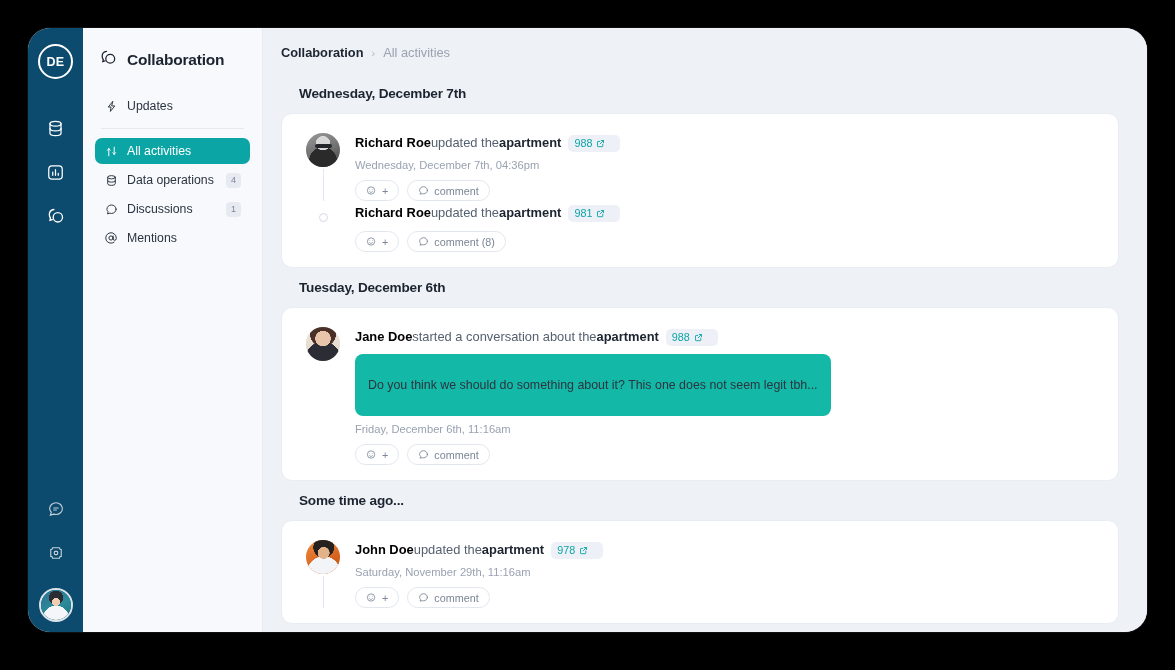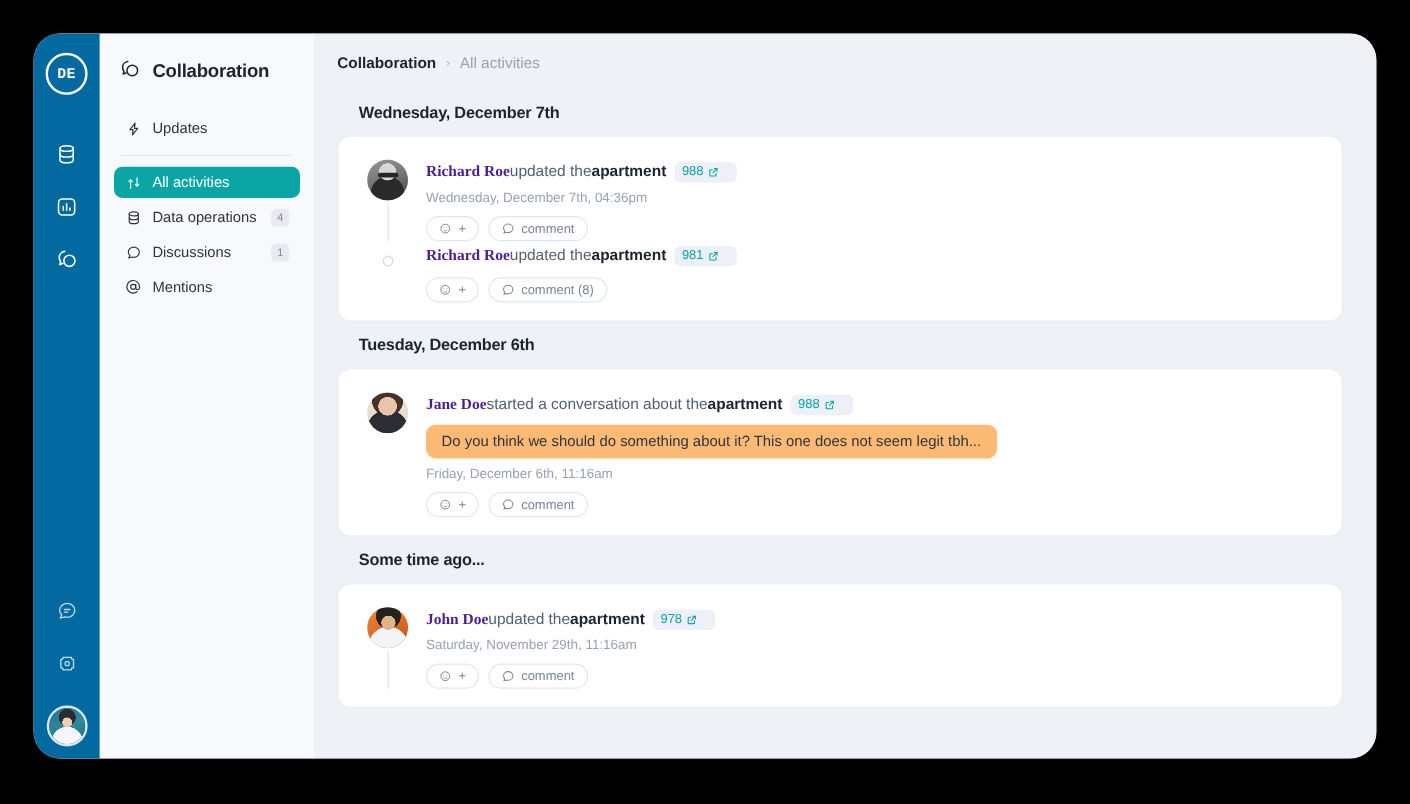--- a/index.html
+++ b/index.html
@@ -23,28 +23,27 @@
     overflow: hidden;
     display: flex;
     background: #eef1f6;
     box-shadow: 0 0 0 1px rgba(255,255,255,0.06);
   }
 
   
   #icon-rail {
     width: 55px;
     flex: 0 0 55px;
-    background: #0369a1;
+    background: #0c4a6e;
     display: flex;
     flex-direction: column;
     align-items: center;
     padding-top: 16px;
     padding-bottom: 10px;
     position: relative;
-    font-family: Liberation Mono, monospace;
   }
   .rail-logo {
     width: 35px; height: 35px;
     border-radius: 50%;
     border: 2px solid #ffffff;
     color: #ffffff;
     display: flex; align-items: center; justify-content: center;
     font-size: 12.5px;
     font-weight: 700;
     letter-spacing: 0.3px;
@@ -201,43 +200,43 @@
   .entry-body { flex: 1 1 auto; padding-top: 1px; min-width: 0; }
   .entry-title {
     font-size: 12.9px;
     color: #3b4454;
     line-height: 18px;
     display: flex;
     align-items: center;
     flex-wrap: wrap;
     gap: 0;
   }
-  .entry-title .who { font-weight: 700; color: #4c1d95; font-family: Liberation Serif, serif; }
+  .entry-title .who { font-weight: 700; color: #000000; }
   .entry-title .verb { color: #55606f; }
   .entry-title .obj { font-weight: 700; color: #1c2430; }
 
   .ref-chip {
     display: inline-flex;
     align-items: center;
     gap: 4px;
     background: #edf1f7;
     color: #0ca5a5;
     border-radius: 5px;
     padding: 1px 15px 1px 6px;
     font-size: 10.8px;
     margin-left: 7px;
     cursor: pointer;
     line-height: 15px;
   }
 
   .quote {
     display: inline-block;
-    background: #fdba74;
+    background: #14b8a6;
     border-radius: 8px;
-    padding: 7px 13px;
+    padding: 24px 13px;
     margin-top: 8px;
     font-size: 12.4px;
     color: #2b3440;
     max-width: 100%;
   }
 
   .timestamp {
     font-size: 11.2px;
     color: #99a2b1;
     margin-top: 7px;

